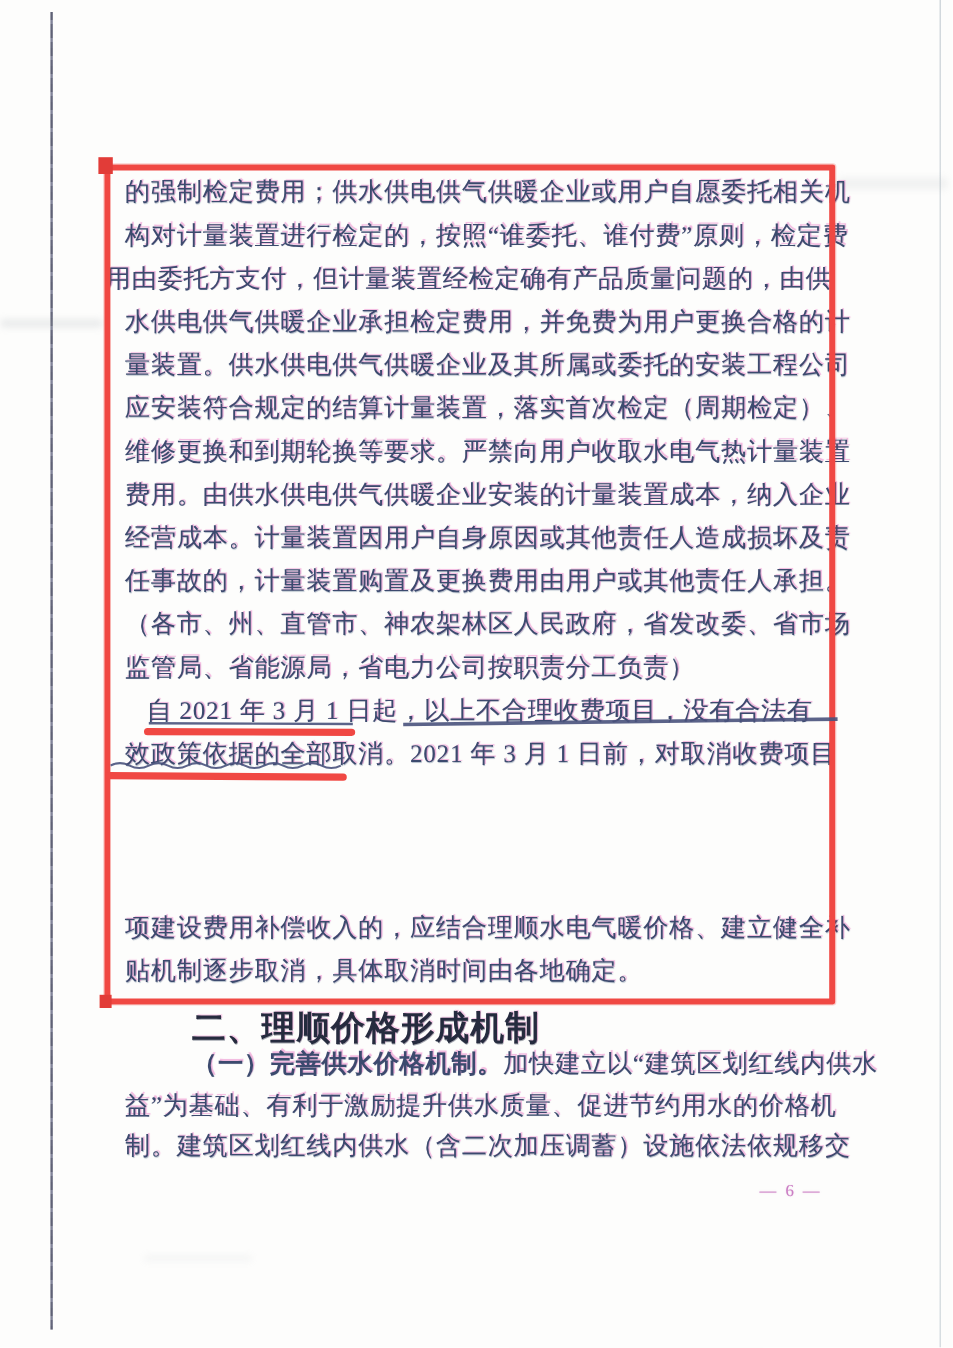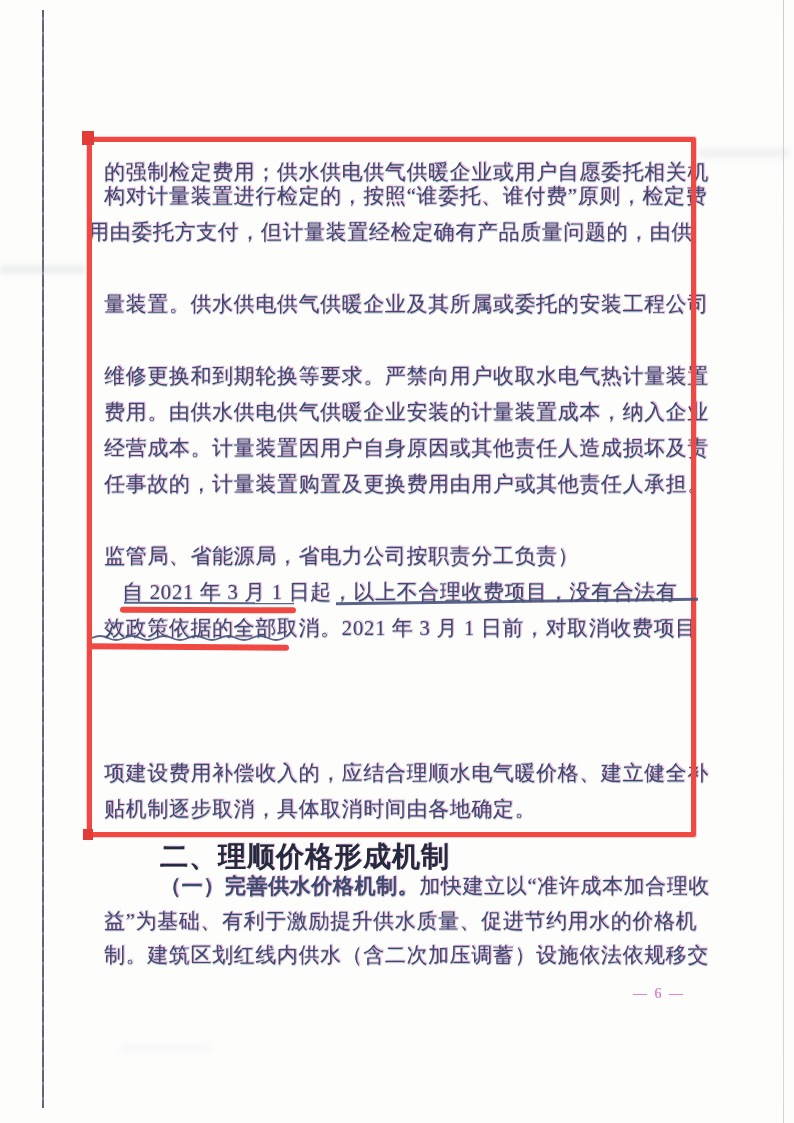--- a/index.html
+++ b/index.html
@@ -87,35 +87,38 @@
 
 <div class="page">
 
   <div class="scan-vline"></div>
   <div class="page-edge-right"></div>
   <div class="smudge s1"></div>
   <div class="smudge s2"></div>
   <div class="smudge s3"></div>
 
   <div class="text-layer">
-      <div class="line body" style="left: 104px; top: 158px;"><span>的强制检定费用；供水供电供气供暖企业或用户自愿委托相关机</span></div>
+      <div class="line body" style="left: 104px; top: 146px;"><span>的强制检定费用；供水供电供气供暖企业或用户自愿委托相关机</span></div>
       <div class="line body" style="left: 104px; top: 182px;"><span>构对计量装置进行检定的，按照“谁委托、谁付费”原则，检定费</span></div>
       <div class="line body" style="left: 88px; top: 218px;"><span>用由委托方支付，但计量装置经检定确有产品质量问题的，由供</span></div>
+      <div class="line body" style="left: 104px; top: 254px;"><span>水供电供气供暖企业承担检定费用，并免费为用户更换合格的计</span></div>
       <div class="line body" style="left: 104px; top: 290px;"><span>量装置。供水供电供气供暖企业及其所属或委托的安装工程公司</span></div>
+      <div class="line body" style="left: 104px; top: 326px;"><span>应安装符合规定的结算计量装置，落实首次检定（周期检定）、</span></div>
       <div class="line body" style="left: 104px; top: 362px;"><span>维修更换和到期轮换等要求。严禁向用户收取水电气热计量装置</span></div>
       <div class="line body" style="left: 104px; top: 398px;"><span>费用。由供水供电供气供暖企业安装的计量装置成本，纳入企业</span></div>
       <div class="line body" style="left: 104px; top: 434px;"><span>经营成本。计量装置因用户自身原因或其他责任人造成损坏及责</span></div>
       <div class="line body" style="left: 104px; top: 470px;"><span>任事故的，计量装置购置及更换费用由用户或其他责任人承担。</span></div>
+      <div class="line body" style="left: 104px; top: 506px;"><span>（各市、州、直管市、神农架林区人民政府，省发改委、省市场</span></div>
       <div class="line body" style="left: 104px; top: 542px;"><span>监管局、省能源局，省电力公司按职责分工负责）</span></div>
       <div class="line body" style="left: 122px; top: 578px;"><span>自 2021 年 3 月 1 日起，以上不合理收费项目，没有合法有</span></div>
       <div class="line body" style="left: 104px; top: 614px;"><span>效政策依据的全部取消。2021 年 3 月 1 日前，对取消收费项目</span></div>
       <div class="line body" style="left: 104px; top: 759px;"><span>项建设费用补偿收入的，应结合理顺水电气暖价格、建立健全补</span></div>
       <div class="line body" style="left: 104px; top: 795px;"><span>贴机制逐步取消，具体取消时间由各地确定。</span></div>
       <div class="line heading" style="left: 160px; top: 838px;"><span>二、理顺价格形成机制</span></div>
-      <div class="line body" style="left: 160px; top: 872px;"><span class="b">（一）完善供水价格机制。</span><span>加快建立以“准许成本加合理收</span></div>
+      <div class="line body" style="left: 160px; top: 872px;"><span class="b">（一）完善供水价格机制。</span><span>加快建立以“建筑区划红线内供水</span></div>
       <div class="line body" style="left: 104px; top: 907px;"><span>益”为基础、有利于激励提升供水质量、促进节约用水的价格机</span></div>
       <div class="line body" style="left: 104px; top: 941px;"><span>制。建筑区划红线内供水（含二次加压调蓄）设施依法依规移交</span></div>
     </div>
 
   <div class="red-box">
     <div class="corner tl"></div>
     <div class="corner bl"></div>
   </div>
 
   <div class="pen-underline p1"></div>

